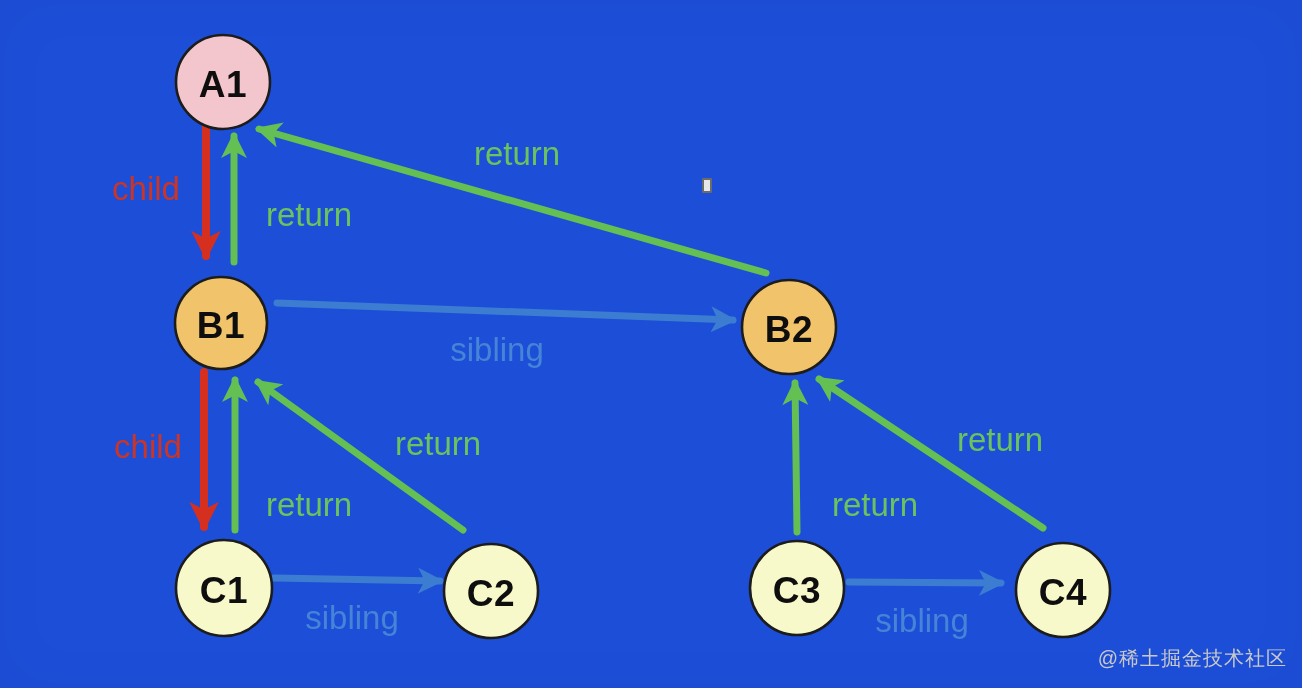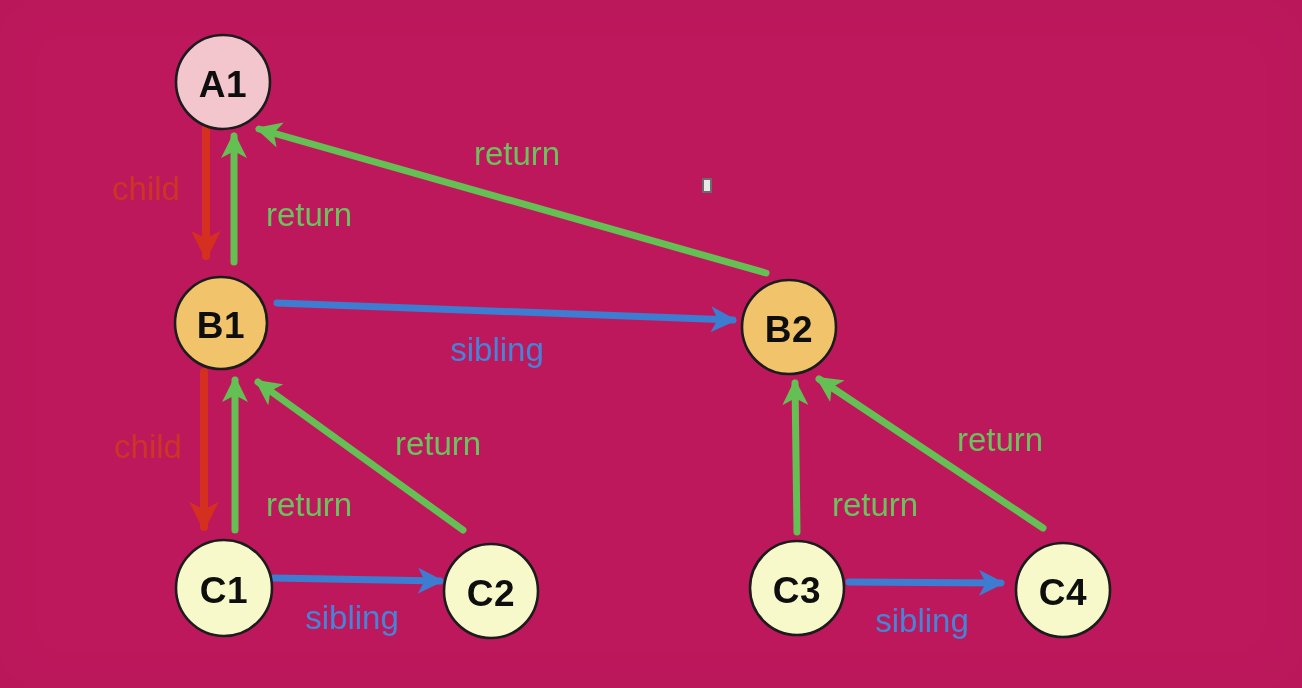--- a/index.html
+++ b/index.html
@@ -5,21 +5,21 @@
   html, body {
     margin: 0;
     padding: 0;
     background: #ffffff;
     font-family: "Liberation Sans", sans-serif;
   }
   .stage {
     position: relative;
     width: 1302px;
     height: 688px;
-    background: #be185d;
+    background: #1d4ed8;
     overflow: hidden;
     box-shadow: inset 0 0 60px rgba(0,0,0,0.035);
   }
   .stage svg {
     position: absolute;
     left: 0;
     top: 0;
     width: 100%;
     height: 100%;
     display: block;
@@ -119,13 +119,14 @@
       <text x="497" y="349" text-anchor="middle" dominant-baseline="central" fill="#4584d6" class="edge-label">sibling</text>
       <text x="148" y="446" text-anchor="middle" dominant-baseline="central" fill="#cb3526" class="edge-label">child</text>
       <text x="309" y="504" text-anchor="middle" dominant-baseline="central" fill="#6cc25d" class="edge-label">return</text>
       <text x="438" y="443" text-anchor="middle" dominant-baseline="central" fill="#6cc25d" class="edge-label">return</text>
       <text x="875" y="504" text-anchor="middle" dominant-baseline="central" fill="#6cc25d" class="edge-label">return</text>
       <text x="1000" y="439" text-anchor="middle" dominant-baseline="central" fill="#6cc25d" class="edge-label">return</text>
       <text x="352" y="617" text-anchor="middle" dominant-baseline="central" fill="#4584d6" class="edge-label">sibling</text>
       <text x="922" y="620" text-anchor="middle" dominant-baseline="central" fill="#4584d6" class="edge-label">sibling</text>
     </svg>
   <div class="stray" style="left: 702px; top: 178px; width: 6px; height: 11px;"></div>
+  <div class="watermark" style="color: rgb(201, 201, 201);">@稀土掘金技术社区</div>
 </div>
 
 </body></html>

